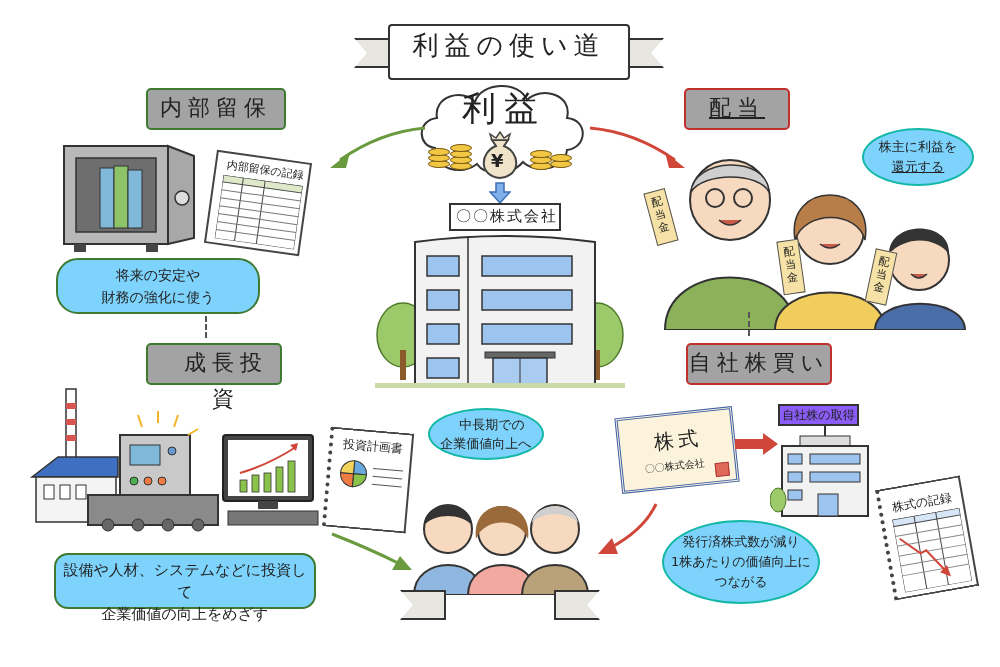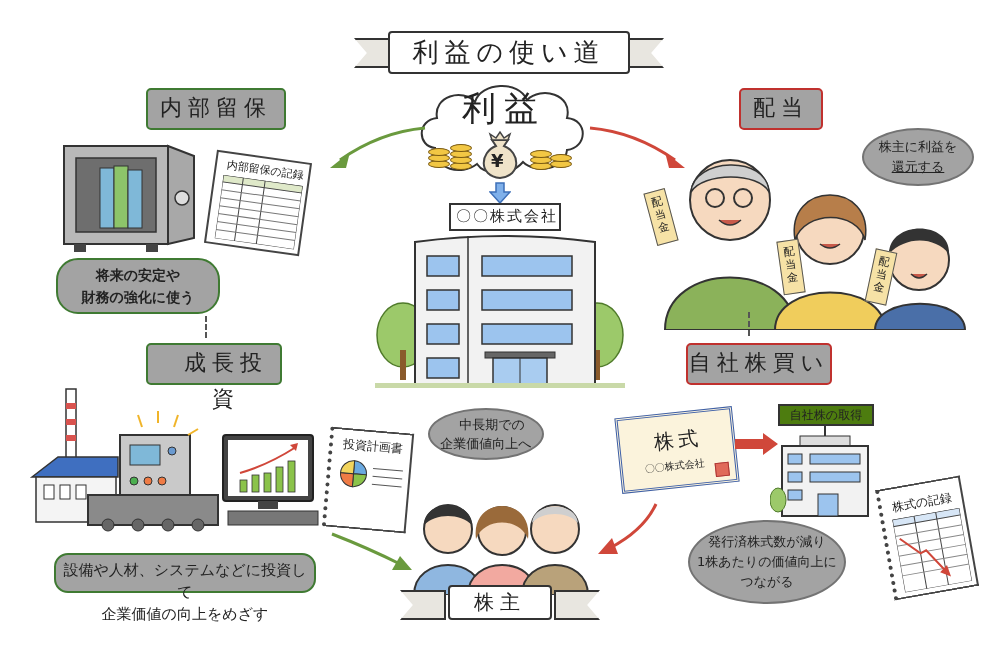--- a/index.html
+++ b/index.html
@@ -1,33 +1,33 @@
 <!DOCTYPE html>
 <html><head>
 <meta charset="utf-8">
 <style>
   * { box-sizing: border-box; margin: 0; padding: 0; }
   html, body { width: 1000px; height: 667px; background: #ffffff; overflow: hidden; }
   body { position: relative; font-family: "DejaVu Sans", sans-serif; color: #222; }
   .abs { position: absolute; }
 
   
-  .ribbon { position: absolute; display: flex; align-items: center; justify-content: center; }
+  .ribbon { position: absolute; display: flex; justify-content: center; }
   .ribbon .body { position: relative; z-index: 2; background: #fff; border: 2px solid #333; border-radius: 4px; padding: 2px 22px; font-size: 26px; letter-spacing: 6px; color: #222; }
   .ribbon .tail { position: absolute; z-index: 1; width: 46px; height: 30px; background: #e8e6e0; border: 2px solid #333; top: 14px; }
   .ribbon .tail.l { left: -30px; clip-path: polygon(0 0, 100% 0, 100% 100%, 0 100%, 28% 50%); }
   .ribbon .tail.r { right: -30px; clip-path: polygon(0 0, 100% 0, 72% 50%, 100% 100%, 0 100%); }
 
   
   .label { position: absolute; background: #a3a3a3; border: 2px solid; border-radius: 5px; font-size: 22px; letter-spacing: 6px; text-align: center; line-height: 36px; height: 42px; color: #222; }
   .label.green { border-color: #3f7a32; }
   .label.red { border-color: #c0312e; }
 
   
-  .bubble { position: absolute; background: #a3a3a3; border: 2px solid #737373; font-size: 14px; line-height: 22px; text-align: center; color: #222; }
+  .bubble { position: absolute; background: #7dd3fc; border: 2px solid #14b8a6; font-size: 14px; line-height: 22px; text-align: center; color: #222; }
   .bubble.green { border-color: #3f7a32; border-radius: 22px; }
   .bubble.round { border-radius: 50%; display: flex; flex-direction: column; align-items: center; justify-content: center; }
 
   
   .cloud { position: absolute; }
   .cloud-text { position: absolute; font-size: 34px; letter-spacing: 8px; color: #222; }
 
   .coin { position: absolute; width: 22px; height: 8px; background: #f2c744; border: 1.5px solid #7a5a12; border-radius: 50%; }
 
   .doc { position: absolute; background: #fff; border: 2px solid #444; }
@@ -131,27 +131,27 @@
       <line x1="0" y1="15" x2="80" y2="15"></line>
         <line x1="0" y1="23" x2="80" y2="23"></line>
       <line x1="0" y1="31" x2="80" y2="31"></line>
         <line x1="0" y1="39" x2="80" y2="39"></line>
       <line x1="0" y1="47" x2="80" y2="47"></line>
         <line x1="0" y1="55" x2="80" y2="55"></line>
     </g>
   </svg>
 </div>
 
-<div class="bubble green" style="left:56px; top:258px; width:164px; height:56px; padding-top:4px;font-weight:bold;">
+<div class="bubble green" style="left:56px; top:258px; width:204px; height:56px; padding-top:4px;">
   <div>将来の安定や</div>
   <div>財務の強化に使う</div>
 </div>
 <div class="dash-v" style="left:205px; top:316px; height:22px;"></div>
 
-<div class="label red" style="left:739px; top:88px; width:84px;">配当</div>
+<div class="label red" style="left:684px; top:88px; width:106px;text-decoration:underline;">配当</div>
 
 <div class="bubble round" style="left:862px; top:128px; width:112px; height:58px;">
   <div style="font-size:13px; line-height:20px;">株主に利益を</div>
   <div style="font-size:13px; line-height:20px;text-decoration:underline;">還元する</div>
 </div>
 
 <svg class="abs" style="left:635px; top:130px;" width="340" height="200" viewBox="0 0 340 200">
 
   <path d="M30,200 C30,130 160,130 160,200 Z" fill="#8bb25a" stroke="#333" stroke-width="2"></path>
   <circle cx="95" cy="70" r="40" fill="#f6d9bf" stroke="#333" stroke-width="2"></circle>
@@ -244,21 +244,21 @@
   </svg>
   <svg class="abs" style="left:42px; top:32px;" width="34" height="60" viewBox="0 0 34 60">
     <g stroke="#555">
         <line x1="0" y1="4" x2="30" y2="4"></line>
         <line x1="0" y1="12" x2="30" y2="12"></line>
         <line x1="0" y1="20" x2="30" y2="20"></line>
       </g>
   </svg>
 </div>
 
-<div class="bubble green" style="left:54px; top:553px; width:262px; height:40px; border-radius:14px; padding-top:4px; font-size:15px;">
+<div class="bubble green" style="left:54px; top:553px; width:262px; height:56px; border-radius:14px; padding-top:4px; font-size:15px;">
   <div>設備や人材、システムなどに投資して</div>
   <div>企業価値の向上をめざす</div>
 </div>
 
 <svg class="abs" style="left:328px; top:528px;" width="90" height="50" viewBox="0 0 90 50">
   <path d="M4,6 Q40,20 72,36" fill="none" stroke="#6a9a3e" stroke-width="3"></path>
   <path d="M84,42 L64,42 L72,28 Z" fill="#6a9a3e"></path>
 </svg>
 
 <div class="bubble round" style="left:428px; top:408px; width:116px; height:52px;">
@@ -271,37 +271,36 @@
   <path d="M12,70 C12,44 60,44 60,70 C48,58 24,58 12,70 Z" fill="#333"></path>
   <path d="M56,140 C56,100 124,100 124,140 Z" fill="#f2a9a0" stroke="#333" stroke-width="2"></path>
   <circle cx="90" cy="76" r="24" fill="#f6d9bf" stroke="#333" stroke-width="2"></circle>
   <path d="M64,84 C58,40 122,40 116,84 C108,62 72,62 64,84 Z" fill="#9a6a3a"></path>
   <path d="M110,140 C110,100 176,100 176,140 Z" fill="#b9a27a" stroke="#333" stroke-width="2"></path>
   <circle cx="143" cy="74" r="24" fill="#f6d9bf" stroke="#333" stroke-width="2"></circle>
   <path d="M120,68 C122,46 164,46 166,68 C156,56 130,56 120,68 Z" fill="#cfcfcf"></path>
 </svg>
 <div class="ribbon" style="left:430px; top:578px; width:140px; height:48px;">
   <div class="tail l" style="top:12px;"></div>
-  <div class="body" style="font-size:20px; padding:2px 24px;">株主</div>
   <div class="tail r" style="top:12px;"></div>
 </div>
 
 <div class="label red" style="left:686px; top:343px; width:146px;">自社株買い</div>
 
 <div class="abs" style="left:618px; top:412px; width:118px; height:76px; background:#fbf3dc; border:3px double #3d5fa8; transform:rotate(-6deg);">
   <div class="abs" style="left:34px; top:12px; font-size:20px; letter-spacing:4px;">株式</div>
   <div class="abs" style="left:22px; top:44px; font-size:10px;">〇〇株式会社</div>
   <div class="abs" style="left:92px; top:52px; width:14px; height:14px; background:#e06a5a; border:1px solid #a33;"></div>
 </div>
 
 <svg class="abs" style="left:735px; top:432px;" width="44" height="24" viewBox="0 0 44 24">
   <path d="M0,7 L28,7 L28,1 L43,12 L28,23 L28,17 L0,17 Z" fill="#d0473a"></path>
 </svg>
 
-<div class="abs" style="left:778px; top:404px; width:96px; height:22px; border:2px solid #333; background:#4d7c0f; font-size:12px; text-align:center; line-height:18px;">自社株の取得</div>
+<div class="abs" style="left:778px; top:404px; width:81px; height:22px; border:2px solid #333; background:#8b5cf6; font-size:12px; text-align:center; line-height:18px;">自社株の取得</div>
 <svg class="abs" style="left:770px; top:426px;" width="110" height="94" viewBox="0 0 110 94">
   <line x1="55" y1="0" x2="55" y2="10" stroke="#333" stroke-width="2"></line>
   <rect x="30" y="10" width="50" height="10" fill="#ddd" stroke="#333"></rect>
   <rect x="12" y="20" width="86" height="70" fill="#f2f2f2" stroke="#333" stroke-width="2"></rect>
   <g fill="#9cc4ee" stroke="#333">
     <rect x="18" y="28" width="14" height="10"></rect>
       <rect x="40" y="28" width="50" height="10"></rect>
     <rect x="18" y="46" width="14" height="10"></rect>
       <rect x="40" y="46" width="50" height="10"></rect>
     <rect x="18" y="64" width="14" height="10"></rect>
@@ -322,21 +321,21 @@
         <line x1="0" y1="27" x2="68" y2="27"></line>
         <line x1="0" y1="37" x2="68" y2="37"></line>
         <line x1="0" y1="47" x2="68" y2="47"></line>
         <line x1="0" y1="57" x2="68" y2="57"></line>
       </g>
     <path d="M4,20 L22,38 L28,36 L44,60" fill="none" stroke="#d0473a" stroke-width="2"></path>
     <path d="M48,66 L38,60 L46,54 Z" fill="#d0473a"></path>
   </svg>
 </div>
 
-<div class="bubble round" style="left:688px; top:520px; width:158px; height:84px;">
+<div class="bubble round" style="left:662px; top:520px; width:158px; height:84px;">
   <div style="font-size:13px; line-height:20px;">発行済株式数が減り</div>
   <div style="font-size:13px; line-height:20px;">1株あたりの価値向上に</div>
   <div style="font-size:13px; line-height:20px;">つながる</div>
 </div>
 
 <svg class="abs" style="left:594px; top:500px;" width="70" height="60" viewBox="0 0 70 60">
   <path d="M62,4 Q50,30 16,48" fill="none" stroke="#d0473a" stroke-width="3"></path>
   <path d="M4,54 L18,38 L24,54 Z" fill="#d0473a"></path>
 </svg>
 

